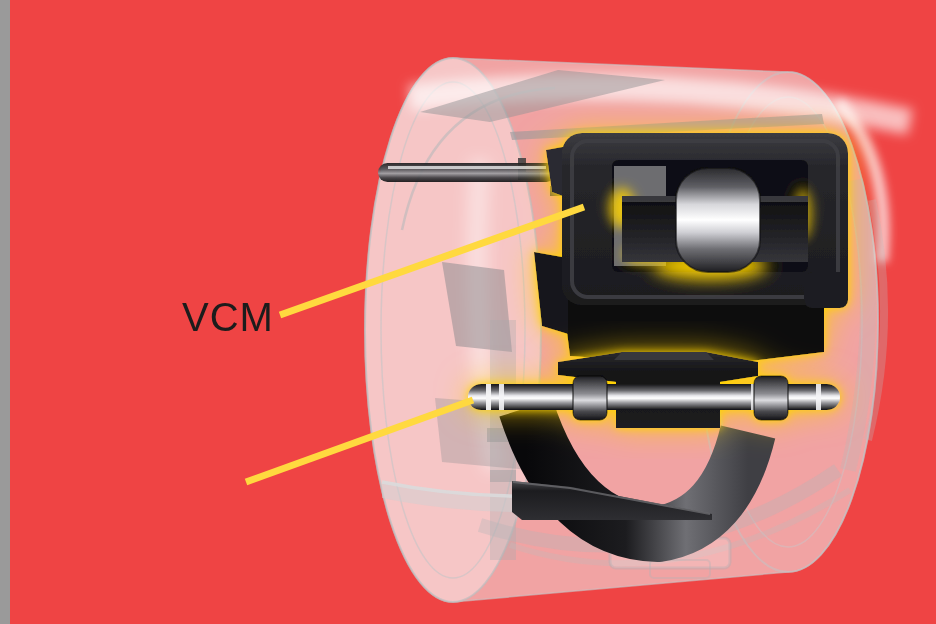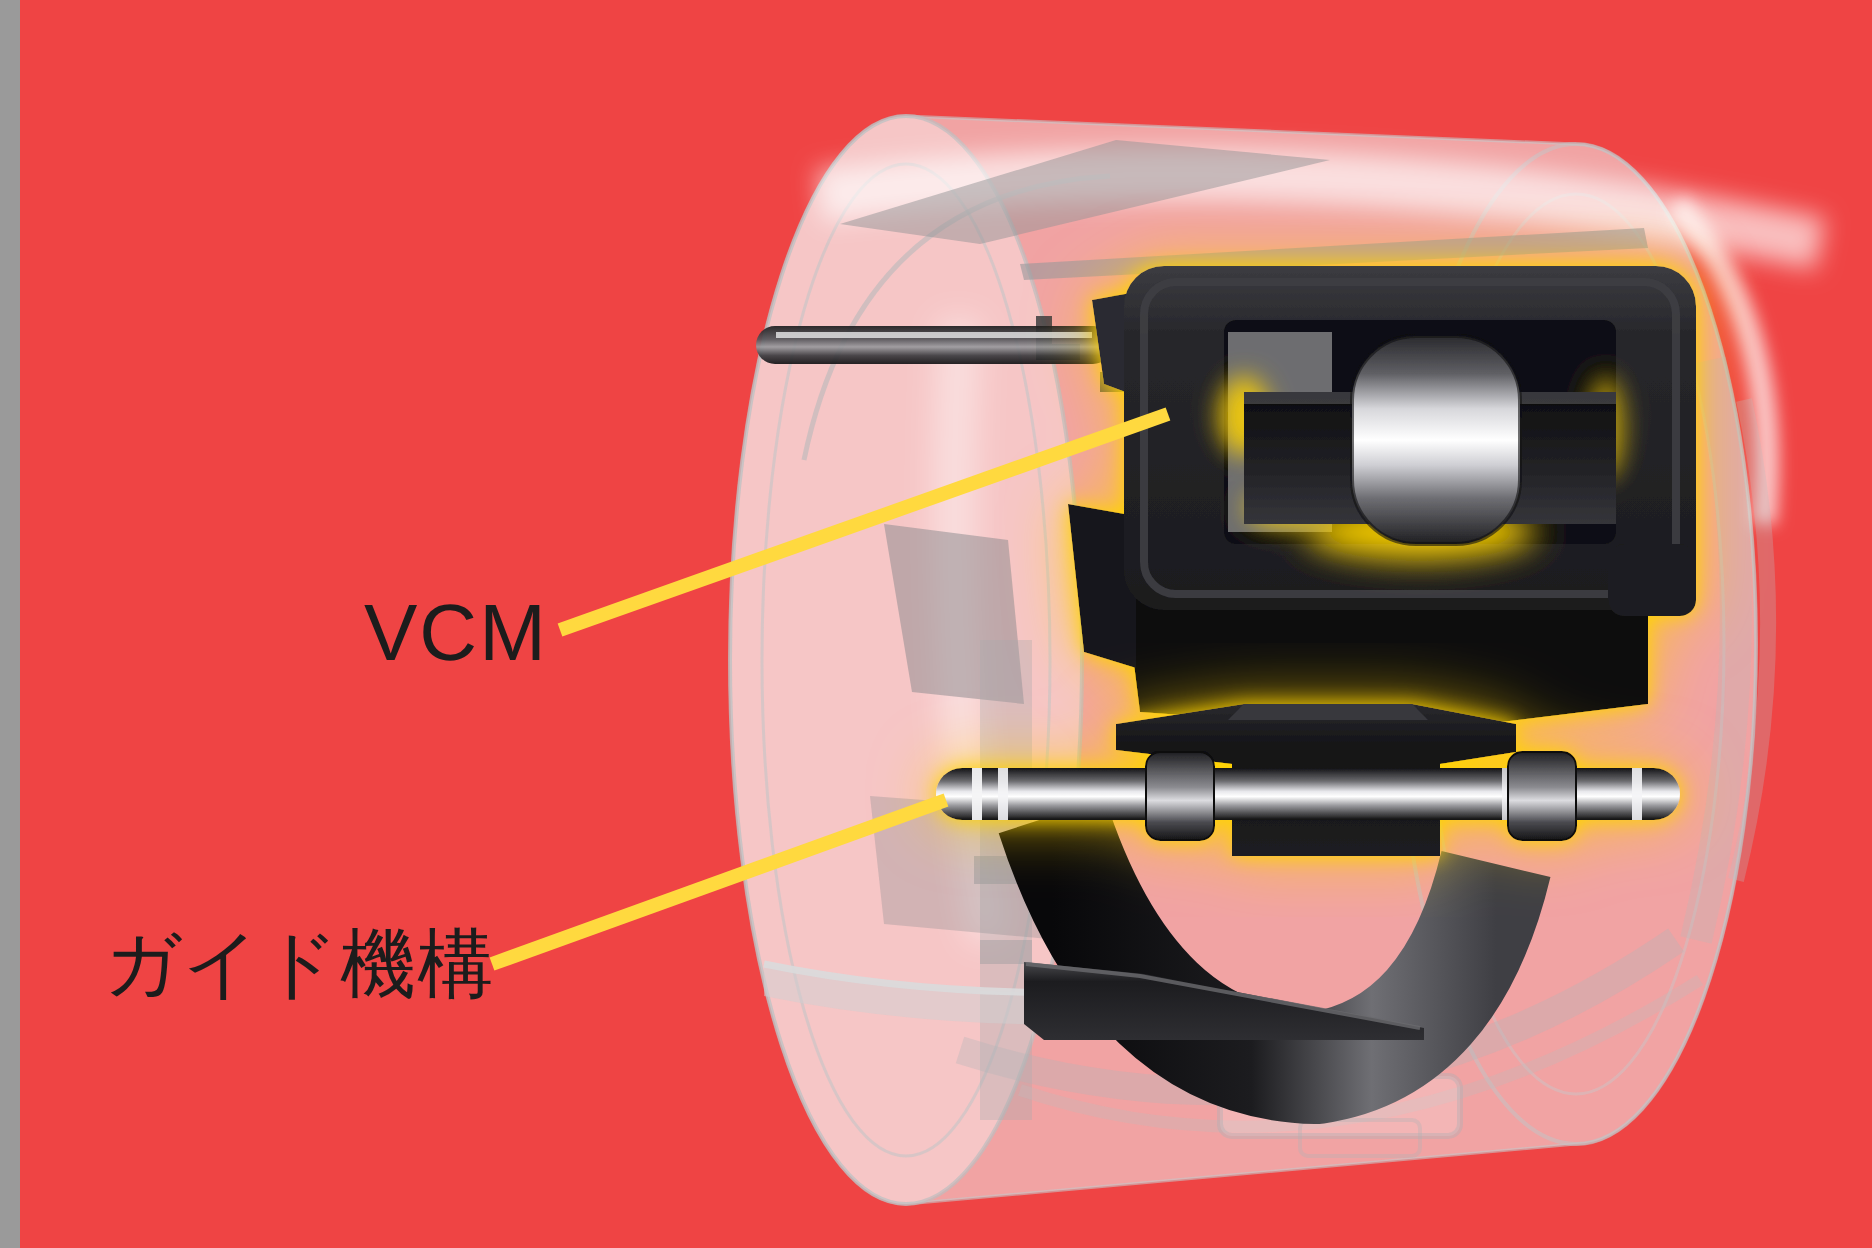--- a/index.html
+++ b/index.html
@@ -171,15 +171,14 @@
       <rect x="744" y="376" width="34" height="44" rx="7" fill="url(#collarMetal)" stroke="#0c0c0d" stroke-width="1"></rect>
     </g>
 
     <g>
       <line x1="270" y1="315" x2="574" y2="207" stroke-width="7" stroke="#ffd93f"></line>
       <line x1="236" y1="482" x2="463" y2="400" stroke-width="7" stroke="#ffd93f"></line>
     </g>
   </svg>
 
   <div class="callout vcm">VCM</div>
-  <div class="callout guide">ガイド機構</div>
 
 </div>
 
 </body></html>

